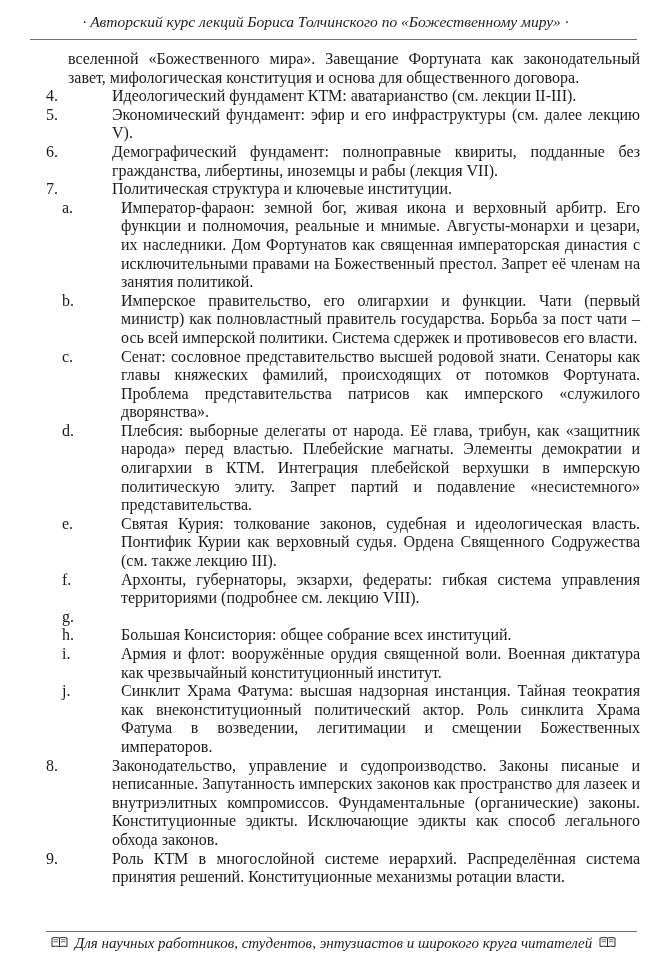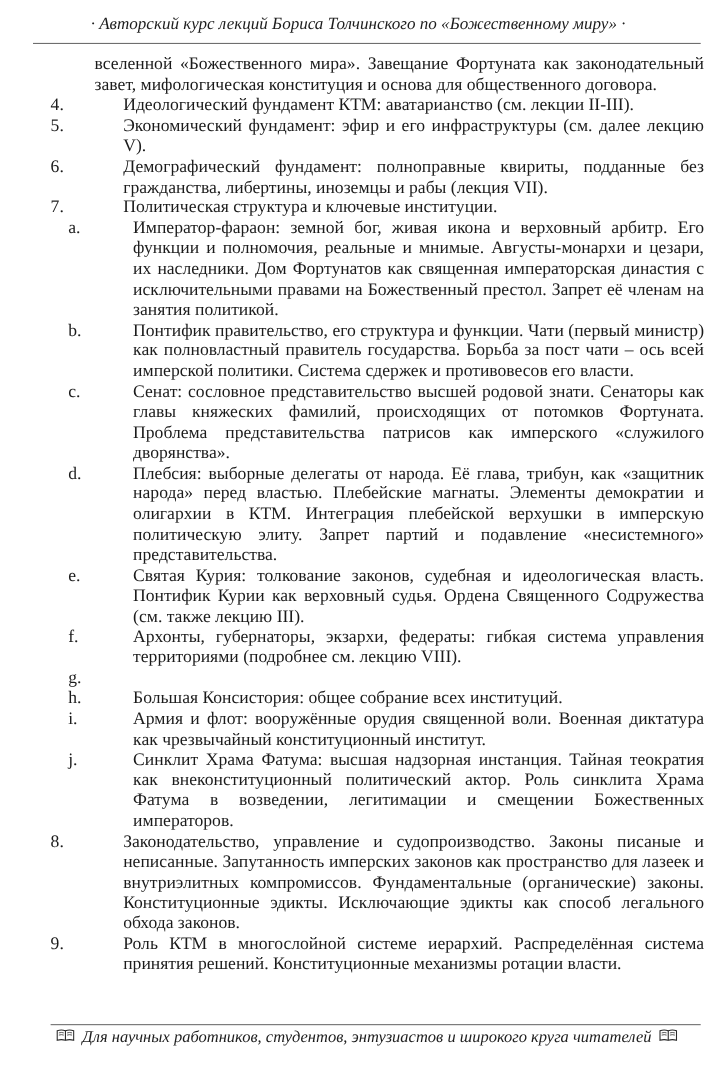--- a/index.html
+++ b/index.html
@@ -32,21 +32,21 @@
 
   
   .content {
     position: absolute;
     top: 50px; left: 0; right: 11px;
     font-size: 16px;
     line-height: 18.6px;
     text-align: justify;
   }
   .intro {
-    margin: 0 0 0 86px;
+    margin: 0 0 0 68px;
     text-align: justify;
   }
   .item { display: flex; padding-left: 46px; }
   .item > .marker { width: 22px; flex: none; }
   .subitem { display: flex; padding-left: 62px; }
   .subitem > .marker { width: 15px; flex: none; }
   .body-text { flex: 1; text-align: justify; margin-left: 44px; }
 
   
   .footer { position: absolute; top: 931px; left: 16px; right: 0; }
@@ -89,21 +89,21 @@
         <div class="item">
     <span class="marker">7.</span>
     <span class="body-text">Политическая структура и ключевые институции.</span>
   </div>
         <div class="subitem">
     <span class="marker">a.</span>
     <span class="body-text">Император-фараон: земной бог, живая икона и верховный арбитр. Его функции и полномочия, реальные и мнимые. Августы-монархи и цезари, их наследники. Дом Фортунатов как священная императорская династия с исключительными правами на Божественный престол. Запрет её членам на занятия политикой.</span>
   </div>
         <div class="subitem">
     <span class="marker">b.</span>
-    <span class="body-text">Понтифик правительство, его структура и функции. Чати (первый министр) как полновластный правитель государства. Борьба за пост чати – ось всей имперской политики. Система сдержек и противовесов его власти.</span>
+    <span class="body-text">Имперское правительство, его олигархии и функции. Чати (первый министр) как полновластный правитель государства. Борьба за пост чати – ось всей имперской политики. Система сдержек и противовесов его власти.</span>
   </div>
         <div class="subitem">
     <span class="marker">c.</span>
     <span class="body-text">Сенат: сословное представительство высшей родовой знати. Сенаторы как главы княжеских фамилий, происходящих от потомков Фортуната. Проблема представительства патрисов как имперского «служилого дворянства».</span>
   </div>
         <div class="subitem">
     <span class="marker">d.</span>
     <span class="body-text">Плебсия: выборные делегаты от народа. Её глава, трибун, как «защитник народа» перед властью. Плебейские магнаты. Элементы демократии и олигархии в КТМ. Интеграция плебейской верхушки в имперскую политическую элиту. Запрет партий и подавление «несистемного» представительства.</span>
   </div>
         <div class="subitem">

